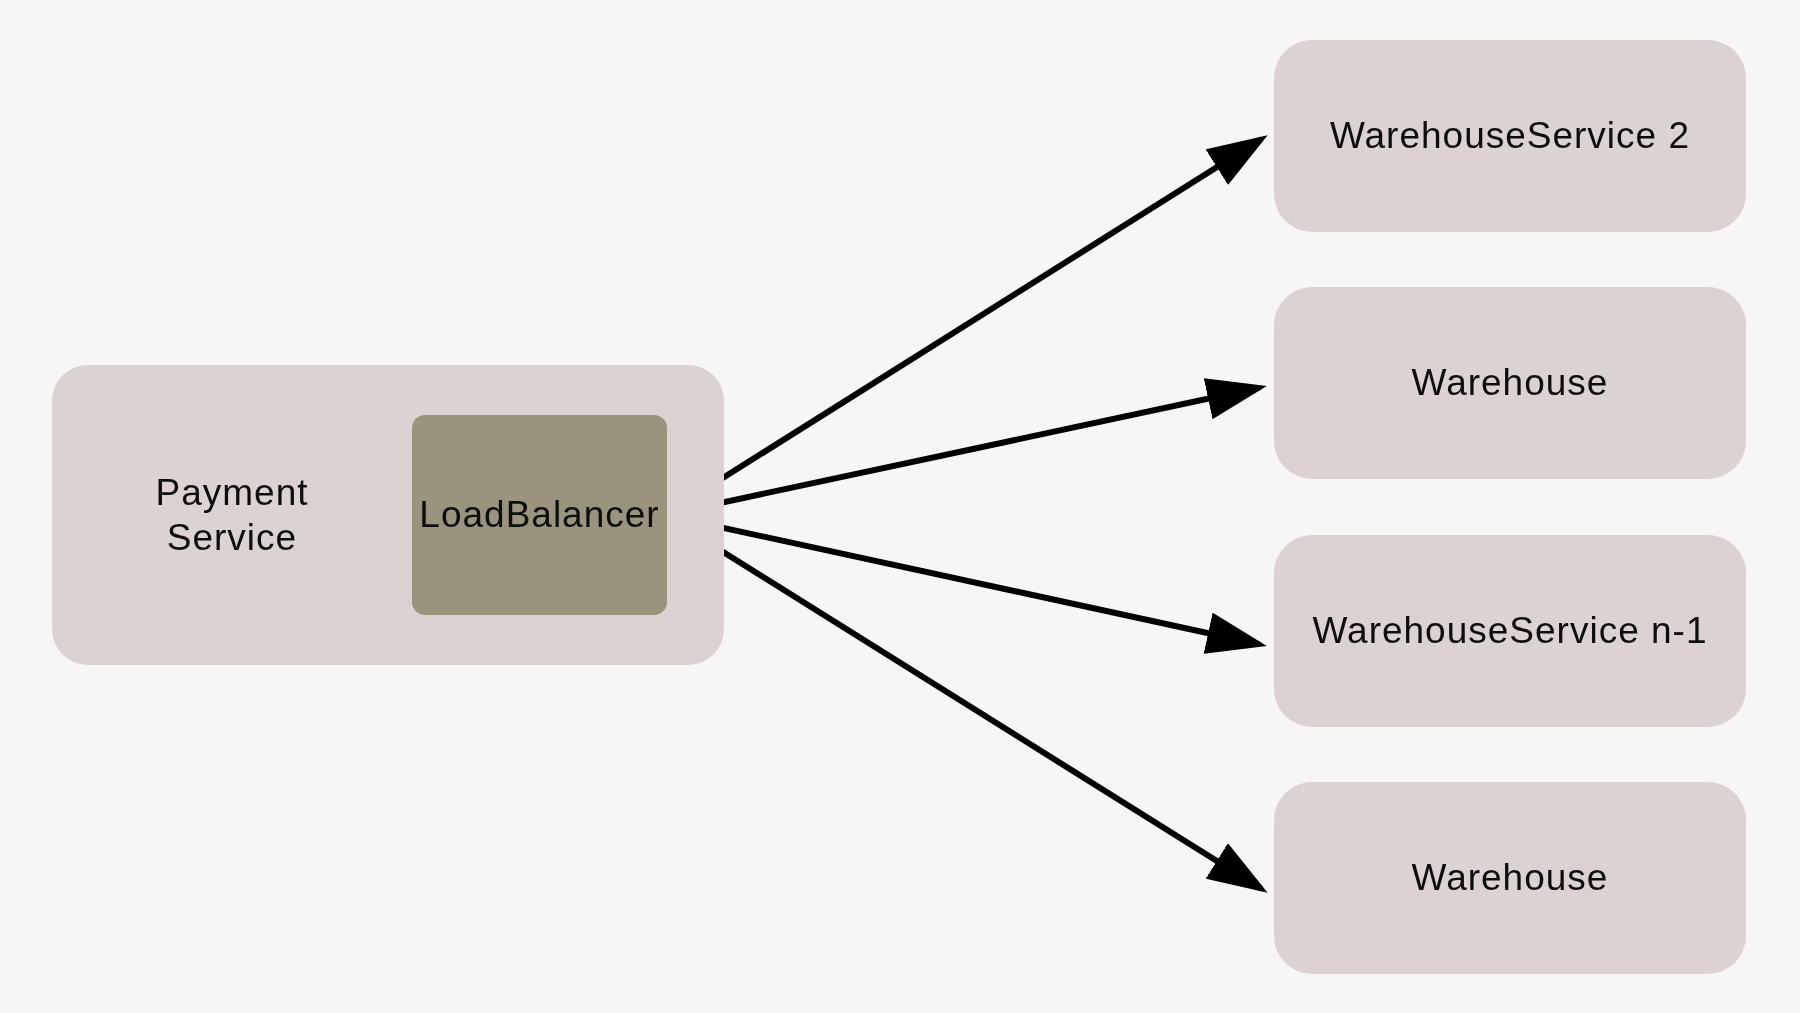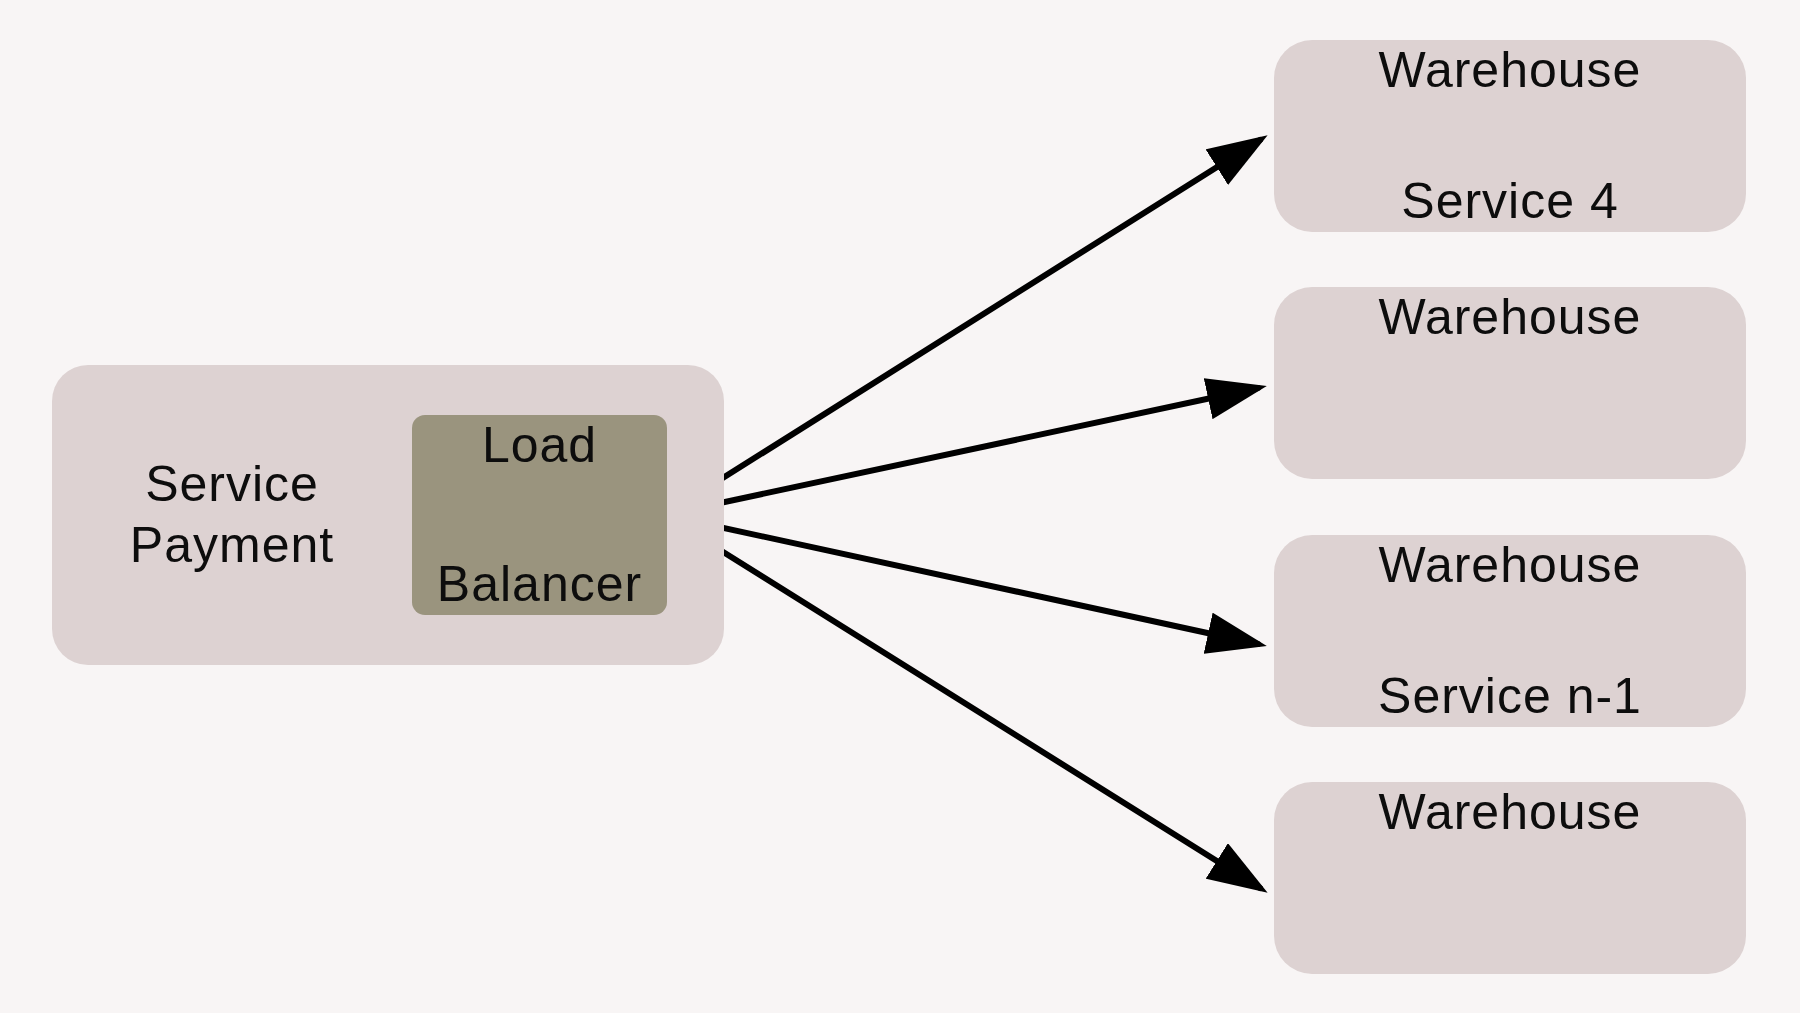--- a/index.html
+++ b/index.html
@@ -31,25 +31,25 @@
   }
   .arrow-layer line {
     stroke: var(--color-arrow);
     stroke-width: 6;
     stroke-linecap: round;
   }
   .arrow-layer marker path { fill: var(--color-arrow); }
   .node {
     position: absolute;
     display: flex;
-    flex-direction: column;
+    flex-direction: row;
     align-items: center;
-    justify-content: space-between;
+    justify-content: center;
     text-align: center;
-    font-size: 50px;
+    font-size: 37px;
     line-height: 1.22;
     letter-spacing: 1px;
   }
   .node-payment {
     left: 52px; top: 365px;
     width: 672px; height: 300px;
     border-radius: 36px;
     background: var(--color-node_fill);
   }
   .payment-label {
@@ -91,33 +91,33 @@
       </marker>
     </defs>
     <line x1="664" y1="515" x2="1260" y2="140" marker-end="url(#arrowhead)"></line>
     <line x1="664" y1="515" x2="1258" y2="388" marker-end="url(#arrowhead)"></line>
     <line x1="664" y1="515" x2="1258" y2="644" marker-end="url(#arrowhead)"></line>
     <line x1="664" y1="515" x2="1260" y2="888" marker-end="url(#arrowhead)"></line>
   </svg>
 
   <div class="node node-payment">
     <div class="payment-label">
+      <span class="label-line">Payment</span>
       <span class="label-line">Service</span>
-      <span class="label-line">Payment</span>
     </div>
   </div>
 
   <div class="node node-load-balancer">
     <span class="label-line">Load</span>
     <span class="label-line">Balancer</span>
   </div>
 
   <div class="node node-warehouse wh-0">
     <span class="label-line">Warehouse</span>
-    <span class="label-line">Service 4</span>
+    <span class="label-line">Service 2</span>
   </div>
 
   <div class="node node-warehouse wh-1">
     <span class="label-line">Warehouse</span>
   </div>
 
   <div class="node node-warehouse wh-2">
     <span class="label-line">Warehouse</span>
     <span class="label-line">Service n-1</span>
   </div>

